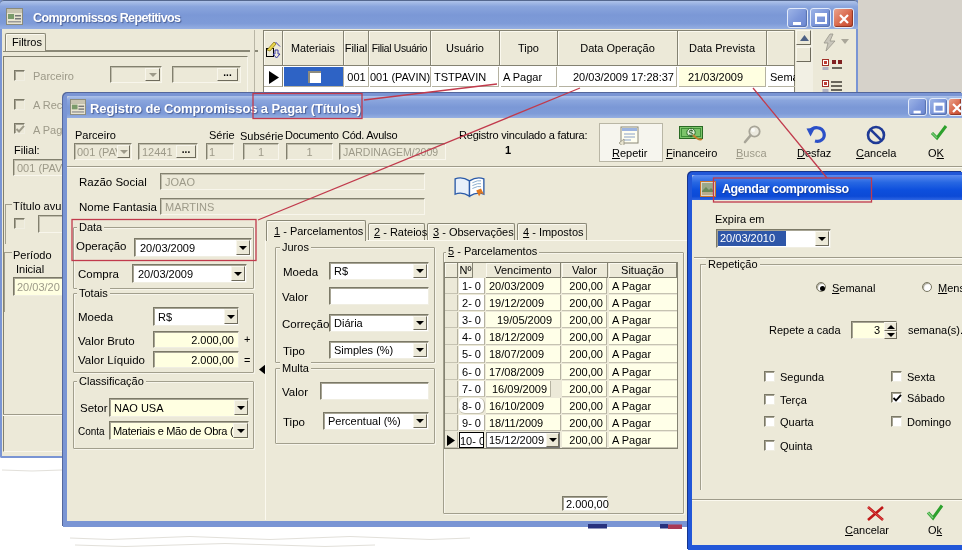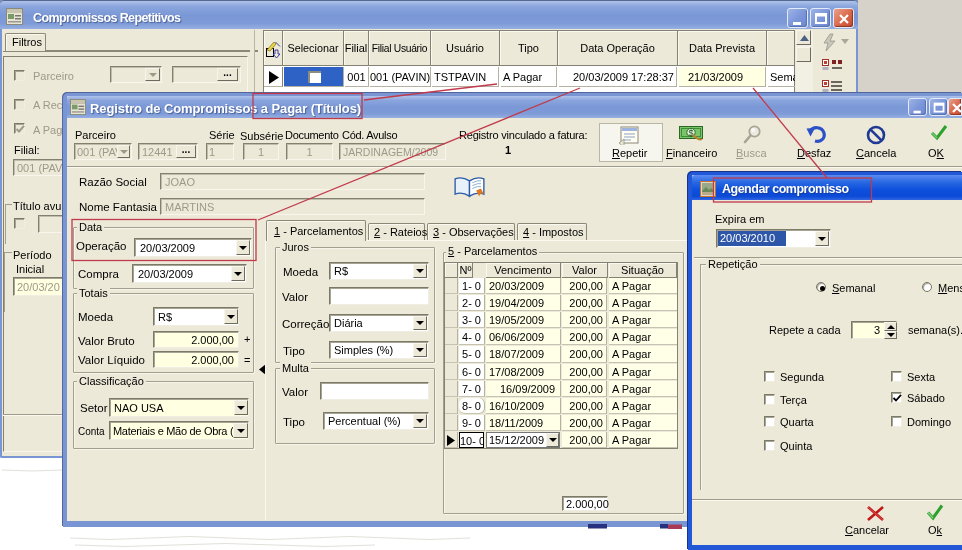--- a/index.html
+++ b/index.html
@@ -115,21 +115,21 @@
 
   <div class="ab" style="left:263px;top:30px;width:532px;height:63px;background:#fff;border:1px solid #848272;"></div>
   <div id="grid1">
 
     <div class="gh" style="left:264px;top:31px;width:19px;height:35px;"></div>
     <svg class="ab" style="left:266px;top:41px;" width="15" height="17" viewBox="0 0 15 17">
       <rect x="0.5" y="7.5" width="7" height="8" fill="none" stroke="#000"></rect>
       <path d="M1 9 L8 1 L10 3 L4 10 Z" fill="#e8d44a" stroke="#8a7a1a" stroke-width="0.8"></path>
       <path d="M9.5 1 L14 5.5 M9 9 v4 h-2 l3.5 4 3.5 -4 h-2 v-4 z" fill="none" stroke="#3a3aa8"></path>
     </svg>
-    <div class="gh" style="left:283px;top:31px;width:61px;height:35px;line-height:35px;font-size:10.8px;">Selecionar</div>
+    <div class="gh" style="left:283px;top:31px;width:61px;height:35px;line-height:35px;font-size:10.8px;">Materiais</div>
     <div class="gh" style="left:344px;top:31px;width:25px;height:35px;line-height:35px;">Filial</div>
     <div class="gh" style="left:369px;top:31px;width:62px;height:35px;line-height:35px;font-size:10.3px;letter-spacing:-0.3px;">Filial Usuário</div>
     <div class="gh" style="left:431px;top:31px;width:69px;height:35px;line-height:35px;">Usuário</div>
     <div class="gh" style="left:500px;top:31px;width:58px;height:35px;line-height:35px;">Tipo</div>
     <div class="gh" style="left:558px;top:31px;width:120px;height:35px;line-height:35px;">Data Operação</div>
     <div class="gh" style="left:678px;top:31px;width:89px;height:35px;line-height:35px;">Data Prevista</div>
     <div class="gh" style="left:767px;top:31px;width:28px;height:35px;line-height:35px;"></div>
 
     <div class="gc" style="left:264px;top:67px;width:19px;height:20px;border-right:1px solid #848272;border-bottom:1px solid #b5b2a1;"></div>
     <svg class="ab" style="left:269px;top:71px;" width="10" height="13" viewBox="0 0 10 13">
@@ -365,46 +365,46 @@
     <div class="gh" style="left:486px;top:263px;width:75px;height:15px;line-height:15px;">Vencimento</div>
     <div class="gh" style="left:562px;top:263px;width:46px;height:15px;line-height:15px;">Valor</div>
     <div class="gh" style="left:609px;top:263px;width:68px;height:15px;line-height:15px;">Situação</div>
     <div class="gc" style="left:445px;top:278px;width:13px;height:16px;background:#ECE9D8;border-right:1px solid #b5b2a1;border-bottom:1px solid #c6c3b2;"></div>
     <div class="gc" style="left:459px;top:278px;width:26px;height:16px;border-right:1px solid #b5b2a1;border-bottom:1px solid #c6c3b2;background:#fff;text-align:right;line-height:16px;"><span style="padding-right:3px;">1- 0</span></div>
     <div class="gc" style="left:486px;top:278px;width:75px;height:16px;background:#FFFFE8;border-right:1px solid #b5b2a1;border-bottom:1px solid #c6c3b2;line-height:16px;padding-left:3px;">20/03/2009</div>
     <div class="gc" style="left:562px;top:278px;width:45px;height:16px;background:#FFFFE8;border-right:1px solid #b5b2a1;border-bottom:1px solid #c6c3b2;text-align:right;line-height:16px;"><span style="padding-right:3px;">200,00</span></div>
     <div class="gc" style="left:609px;top:278px;width:68px;height:16px;background:#FFFFE8;border-bottom:1px solid #c6c3b2;line-height:16px;padding-left:3px;">A Pagar</div>
     <div class="gc" style="left:445px;top:295px;width:13px;height:16px;background:#ECE9D8;border-right:1px solid #b5b2a1;border-bottom:1px solid #c6c3b2;"></div>
     <div class="gc" style="left:459px;top:295px;width:26px;height:16px;border-right:1px solid #b5b2a1;border-bottom:1px solid #c6c3b2;background:#fff;text-align:right;line-height:16px;"><span style="padding-right:3px;">2- 0</span></div>
-    <div class="gc" style="left:486px;top:295px;width:75px;height:16px;background:#FFFFE8;border-right:1px solid #b5b2a1;border-bottom:1px solid #c6c3b2;line-height:16px;padding-left:3px;">19/04/2009</div>
+    <div class="gc" style="left:486px;top:295px;width:75px;height:16px;background:#FFFFE8;border-right:1px solid #b5b2a1;border-bottom:1px solid #c6c3b2;line-height:16px;padding-left:3px;">19/12/2009</div>
     <div class="gc" style="left:562px;top:295px;width:45px;height:16px;background:#FFFFE8;border-right:1px solid #b5b2a1;border-bottom:1px solid #c6c3b2;text-align:right;line-height:16px;"><span style="padding-right:3px;">200,00</span></div>
     <div class="gc" style="left:609px;top:295px;width:68px;height:16px;background:#FFFFE8;border-bottom:1px solid #c6c3b2;line-height:16px;padding-left:3px;">A Pagar</div>
     <div class="gc" style="left:445px;top:312px;width:13px;height:16px;background:#ECE9D8;border-right:1px solid #b5b2a1;border-bottom:1px solid #c6c3b2;"></div>
     <div class="gc" style="left:459px;top:312px;width:26px;height:16px;border-right:1px solid #b5b2a1;border-bottom:1px solid #c6c3b2;background:#fff;text-align:right;line-height:16px;"><span style="padding-right:3px;">3- 0</span></div>
-    <div class="gc" style="left:486px;top:312px;width:75px;height:16px;background:#FFFFE8;border-right:1px solid #b5b2a1;border-bottom:1px solid #c6c3b2;line-height:16px;padding-left:3px;">19/05/2009</div>
+    <div class="gc" style="left:486px;top:312px;width:75px;height:16px;background:#FFFFE8;border-right:1px solid #b5b2a1;border-bottom:1px solid #c6c3b2;line-height:16px;padding-left:11px;">19/05/2009</div>
     <div class="gc" style="left:562px;top:312px;width:45px;height:16px;background:#FFFFE8;border-right:1px solid #b5b2a1;border-bottom:1px solid #c6c3b2;text-align:right;line-height:16px;"><span style="padding-right:3px;">200,00</span></div>
     <div class="gc" style="left:609px;top:312px;width:68px;height:16px;background:#FFFFE8;border-bottom:1px solid #c6c3b2;line-height:16px;padding-left:3px;">A Pagar</div>
     <div class="gc" style="left:445px;top:329px;width:13px;height:16px;background:#ECE9D8;border-right:1px solid #b5b2a1;border-bottom:1px solid #c6c3b2;"></div>
     <div class="gc" style="left:459px;top:329px;width:26px;height:16px;border-right:1px solid #b5b2a1;border-bottom:1px solid #c6c3b2;background:#fff;text-align:right;line-height:16px;"><span style="padding-right:3px;">4- 0</span></div>
-    <div class="gc" style="left:486px;top:329px;width:75px;height:16px;background:#FFFFE8;border-right:1px solid #b5b2a1;border-bottom:1px solid #c6c3b2;line-height:16px;padding-left:3px;">06/06/2009</div>
+    <div class="gc" style="left:486px;top:329px;width:75px;height:16px;background:#FFFFE8;border-right:1px solid #b5b2a1;border-bottom:1px solid #c6c3b2;line-height:16px;padding-left:3px;">18/12/2009</div>
     <div class="gc" style="left:562px;top:329px;width:45px;height:16px;background:#FFFFE8;border-right:1px solid #b5b2a1;border-bottom:1px solid #c6c3b2;text-align:right;line-height:16px;"><span style="padding-right:3px;">200,00</span></div>
     <div class="gc" style="left:609px;top:329px;width:68px;height:16px;background:#FFFFE8;border-bottom:1px solid #c6c3b2;line-height:16px;padding-left:3px;">A Pagar</div>
     <div class="gc" style="left:445px;top:346px;width:13px;height:17px;background:#ECE9D8;border-right:1px solid #b5b2a1;border-bottom:1px solid #c6c3b2;"></div>
     <div class="gc" style="left:459px;top:346px;width:26px;height:17px;border-right:1px solid #b5b2a1;border-bottom:1px solid #c6c3b2;background:#fff;text-align:right;line-height:17px;"><span style="padding-right:3px;">5- 0</span></div>
     <div class="gc" style="left:486px;top:346px;width:75px;height:17px;background:#FFFFE8;border-right:1px solid #b5b2a1;border-bottom:1px solid #c6c3b2;line-height:17px;padding-left:3px;">18/07/2009</div>
     <div class="gc" style="left:562px;top:346px;width:45px;height:17px;background:#FFFFE8;border-right:1px solid #b5b2a1;border-bottom:1px solid #c6c3b2;text-align:right;line-height:17px;"><span style="padding-right:3px;">200,00</span></div>
     <div class="gc" style="left:609px;top:346px;width:68px;height:17px;background:#FFFFE8;border-bottom:1px solid #c6c3b2;line-height:17px;padding-left:3px;">A Pagar</div>
     <div class="gc" style="left:445px;top:364px;width:13px;height:16px;background:#ECE9D8;border-right:1px solid #b5b2a1;border-bottom:1px solid #c6c3b2;"></div>
     <div class="gc" style="left:459px;top:364px;width:26px;height:16px;border-right:1px solid #b5b2a1;border-bottom:1px solid #c6c3b2;background:#fff;text-align:right;line-height:16px;"><span style="padding-right:3px;">6- 0</span></div>
     <div class="gc" style="left:486px;top:364px;width:75px;height:16px;background:#FFFFE8;border-right:1px solid #b5b2a1;border-bottom:1px solid #c6c3b2;line-height:16px;padding-left:3px;">17/08/2009</div>
     <div class="gc" style="left:562px;top:364px;width:45px;height:16px;background:#FFFFE8;border-right:1px solid #b5b2a1;border-bottom:1px solid #c6c3b2;text-align:right;line-height:16px;"><span style="padding-right:3px;">200,00</span></div>
     <div class="gc" style="left:609px;top:364px;width:68px;height:16px;background:#FFFFE8;border-bottom:1px solid #c6c3b2;line-height:16px;padding-left:3px;">A Pagar</div>
     <div class="gc" style="left:445px;top:381px;width:13px;height:16px;background:#ECE9D8;border-right:1px solid #b5b2a1;border-bottom:1px solid #c6c3b2;"></div>
     <div class="gc" style="left:459px;top:381px;width:26px;height:16px;border-right:1px solid #b5b2a1;border-bottom:1px solid #c6c3b2;background:#fff;text-align:right;line-height:16px;"><span style="padding-right:3px;">7- 0</span></div>
-    <div class="gc" style="left:486px;top:381px;width:75px;height:16px;background:#FFFFE8;border-right:1px solid #b5b2a1;border-bottom:1px solid #c6c3b2;line-height:16px;padding-left:14px;">16/09/2009</div>
+    <div class="gc" style="left:486px;top:381px;width:65px;height:16px;background:#FFFFE8;border-right:1px solid #b5b2a1;border-bottom:1px solid #c6c3b2;line-height:16px;padding-left:6px;">16/09/2009</div>
     <div class="gc" style="left:562px;top:381px;width:45px;height:16px;background:#FFFFE8;border-right:1px solid #b5b2a1;border-bottom:1px solid #c6c3b2;text-align:right;line-height:16px;"><span style="padding-right:3px;">200,00</span></div>
     <div class="gc" style="left:609px;top:381px;width:68px;height:16px;background:#FFFFE8;border-bottom:1px solid #c6c3b2;line-height:16px;padding-left:3px;">A Pagar</div>
     <div class="gc" style="left:445px;top:398px;width:13px;height:16px;background:#ECE9D8;border-right:1px solid #b5b2a1;border-bottom:1px solid #c6c3b2;"></div>
     <div class="gc" style="left:459px;top:398px;width:26px;height:16px;border-right:1px solid #b5b2a1;border-bottom:1px solid #c6c3b2;background:#fff;text-align:right;line-height:16px;border-radius:6px;"><span style="padding-right:3px;">8- 0</span></div>
     <div class="gc" style="left:486px;top:398px;width:75px;height:16px;background:#FFFFE8;border-right:1px solid #b5b2a1;border-bottom:1px solid #c6c3b2;line-height:16px;padding-left:3px;">16/10/2009</div>
     <div class="gc" style="left:562px;top:398px;width:45px;height:16px;background:#FFFFE8;border-right:1px solid #b5b2a1;border-bottom:1px solid #c6c3b2;text-align:right;line-height:16px;"><span style="padding-right:3px;">200,00</span></div>
     <div class="gc" style="left:609px;top:398px;width:68px;height:16px;background:#FFFFE8;border-bottom:1px solid #c6c3b2;line-height:16px;padding-left:3px;">A Pagar</div>
     <div class="gc" style="left:445px;top:415px;width:13px;height:16px;background:#ECE9D8;border-right:1px solid #b5b2a1;border-bottom:1px solid #c6c3b2;"></div>
     <div class="gc" style="left:459px;top:415px;width:26px;height:16px;border-right:1px solid #b5b2a1;border-bottom:1px solid #c6c3b2;background:#fff;text-align:right;line-height:16px;"><span style="padding-right:3px;margin-top:32px;">9- 0</span></div>
     <div class="gc" style="left:486px;top:415px;width:75px;height:16px;background:#FFFFE8;border-right:1px solid #b5b2a1;border-bottom:1px solid #c6c3b2;line-height:16px;padding-left:3px;">18/11/2009</div>

